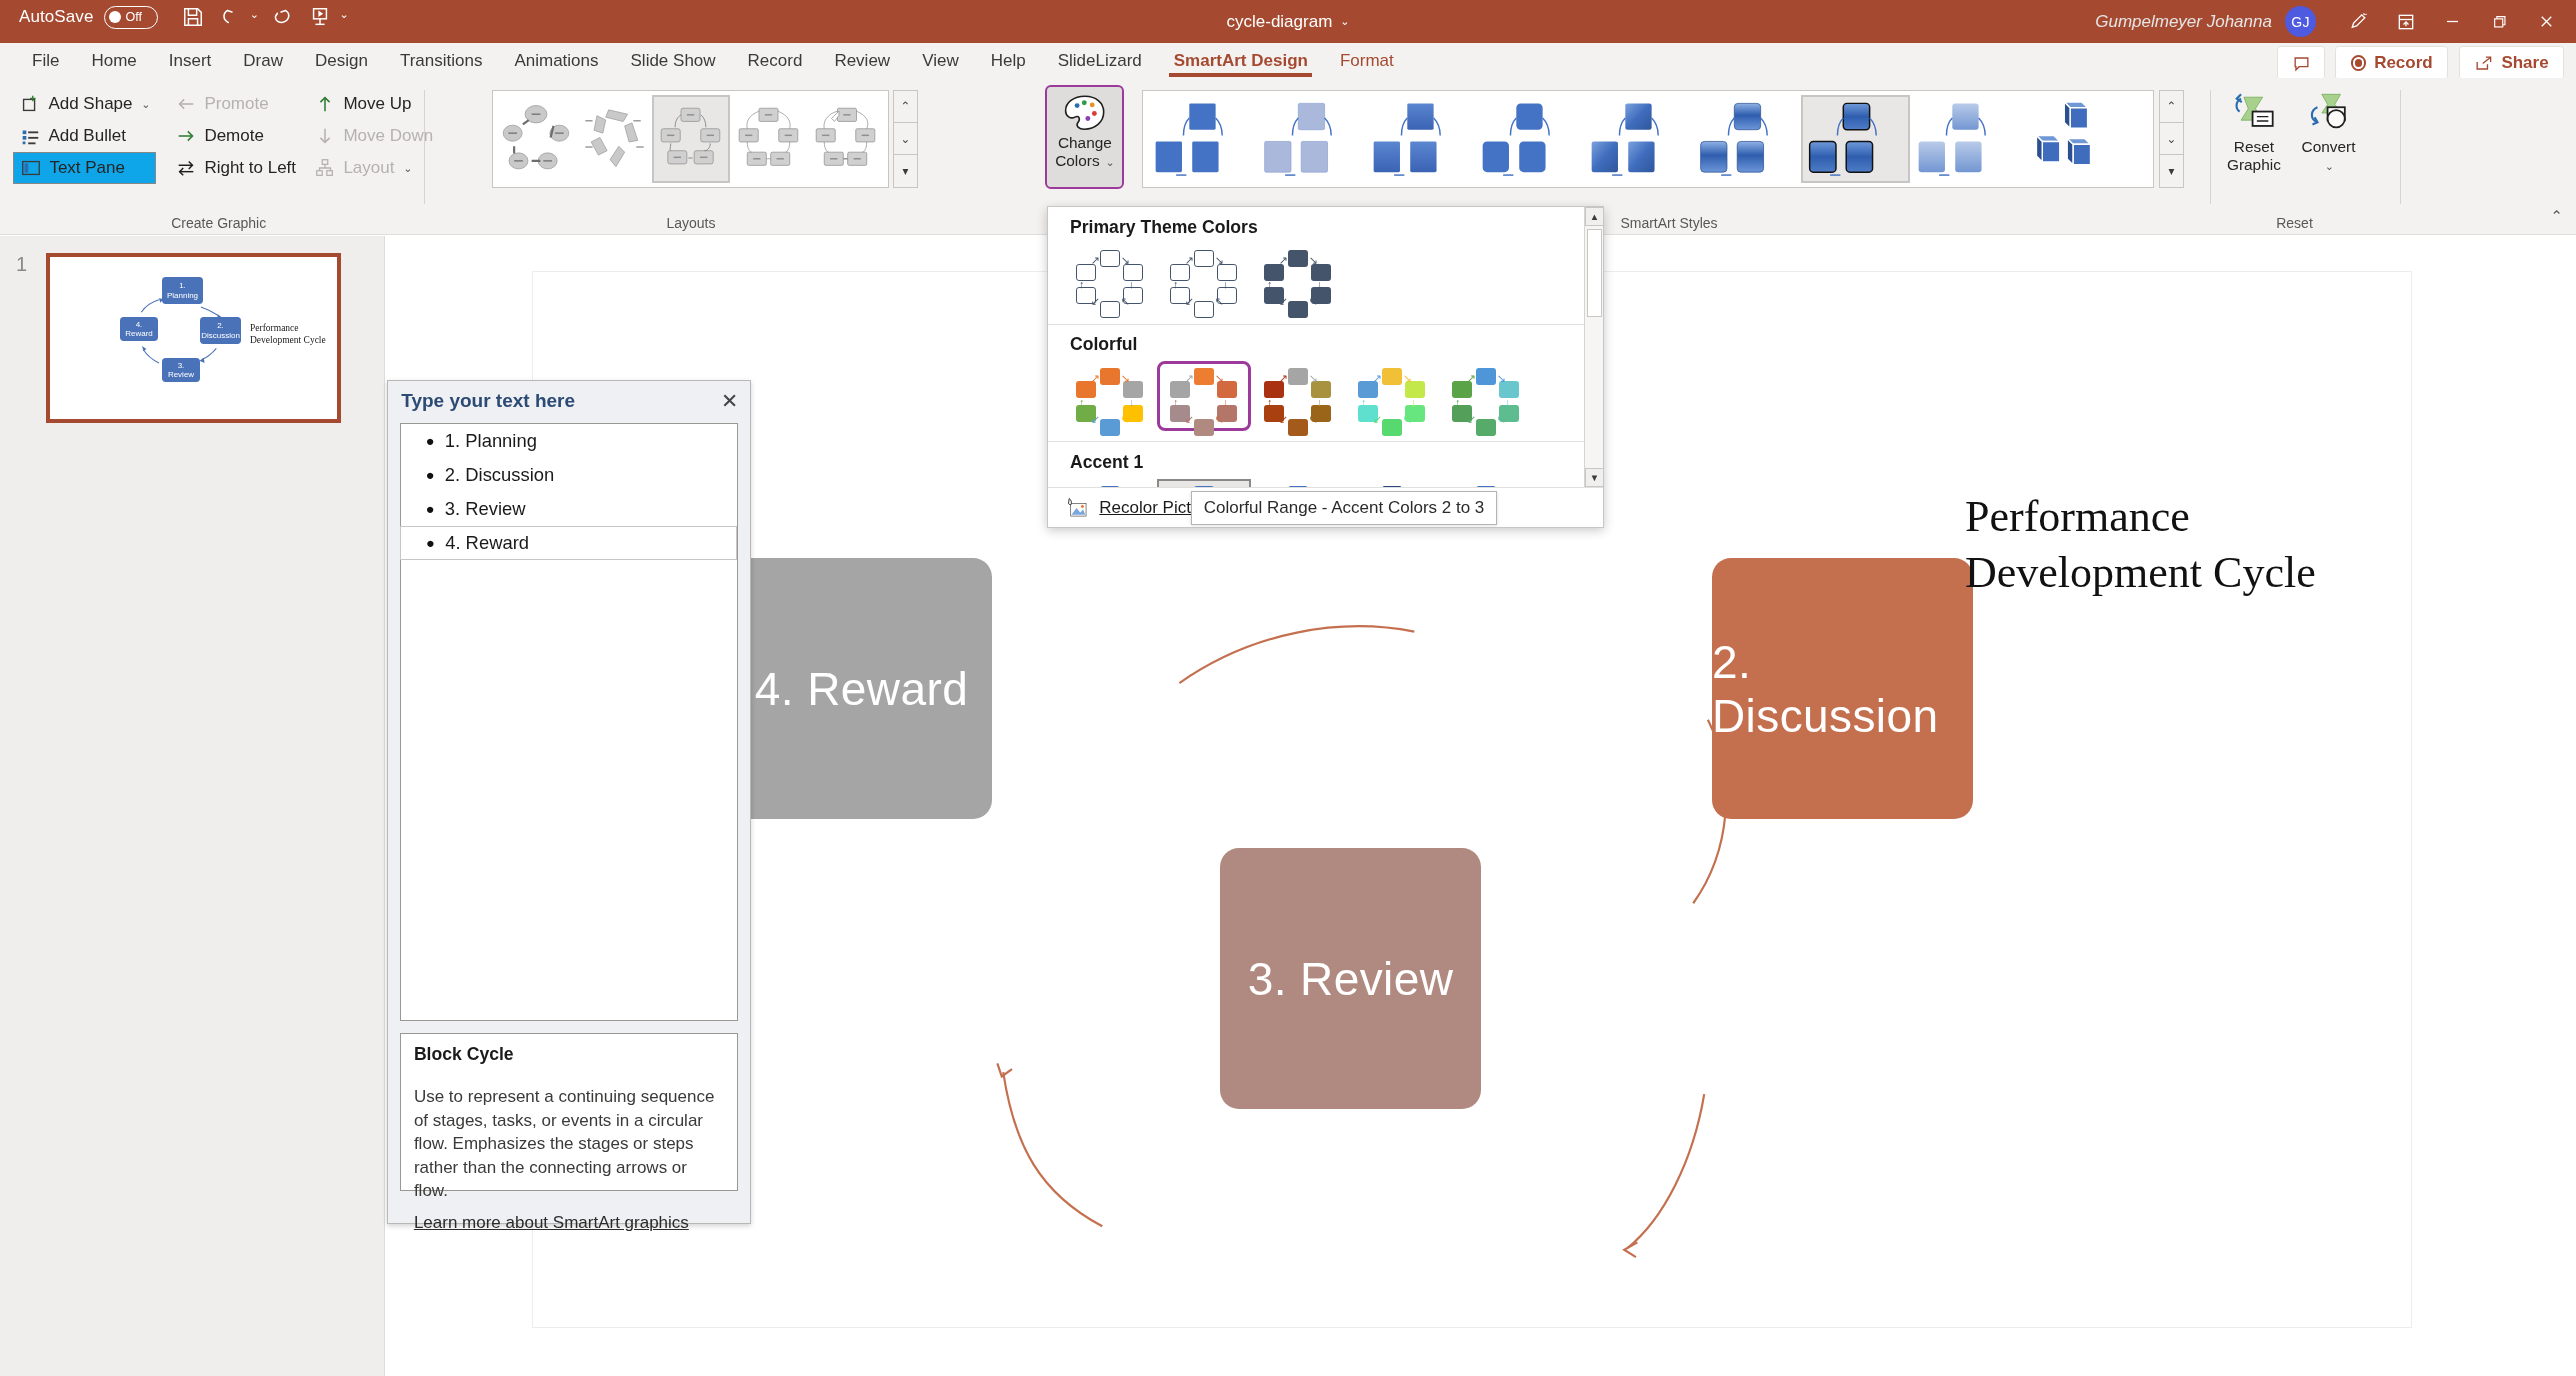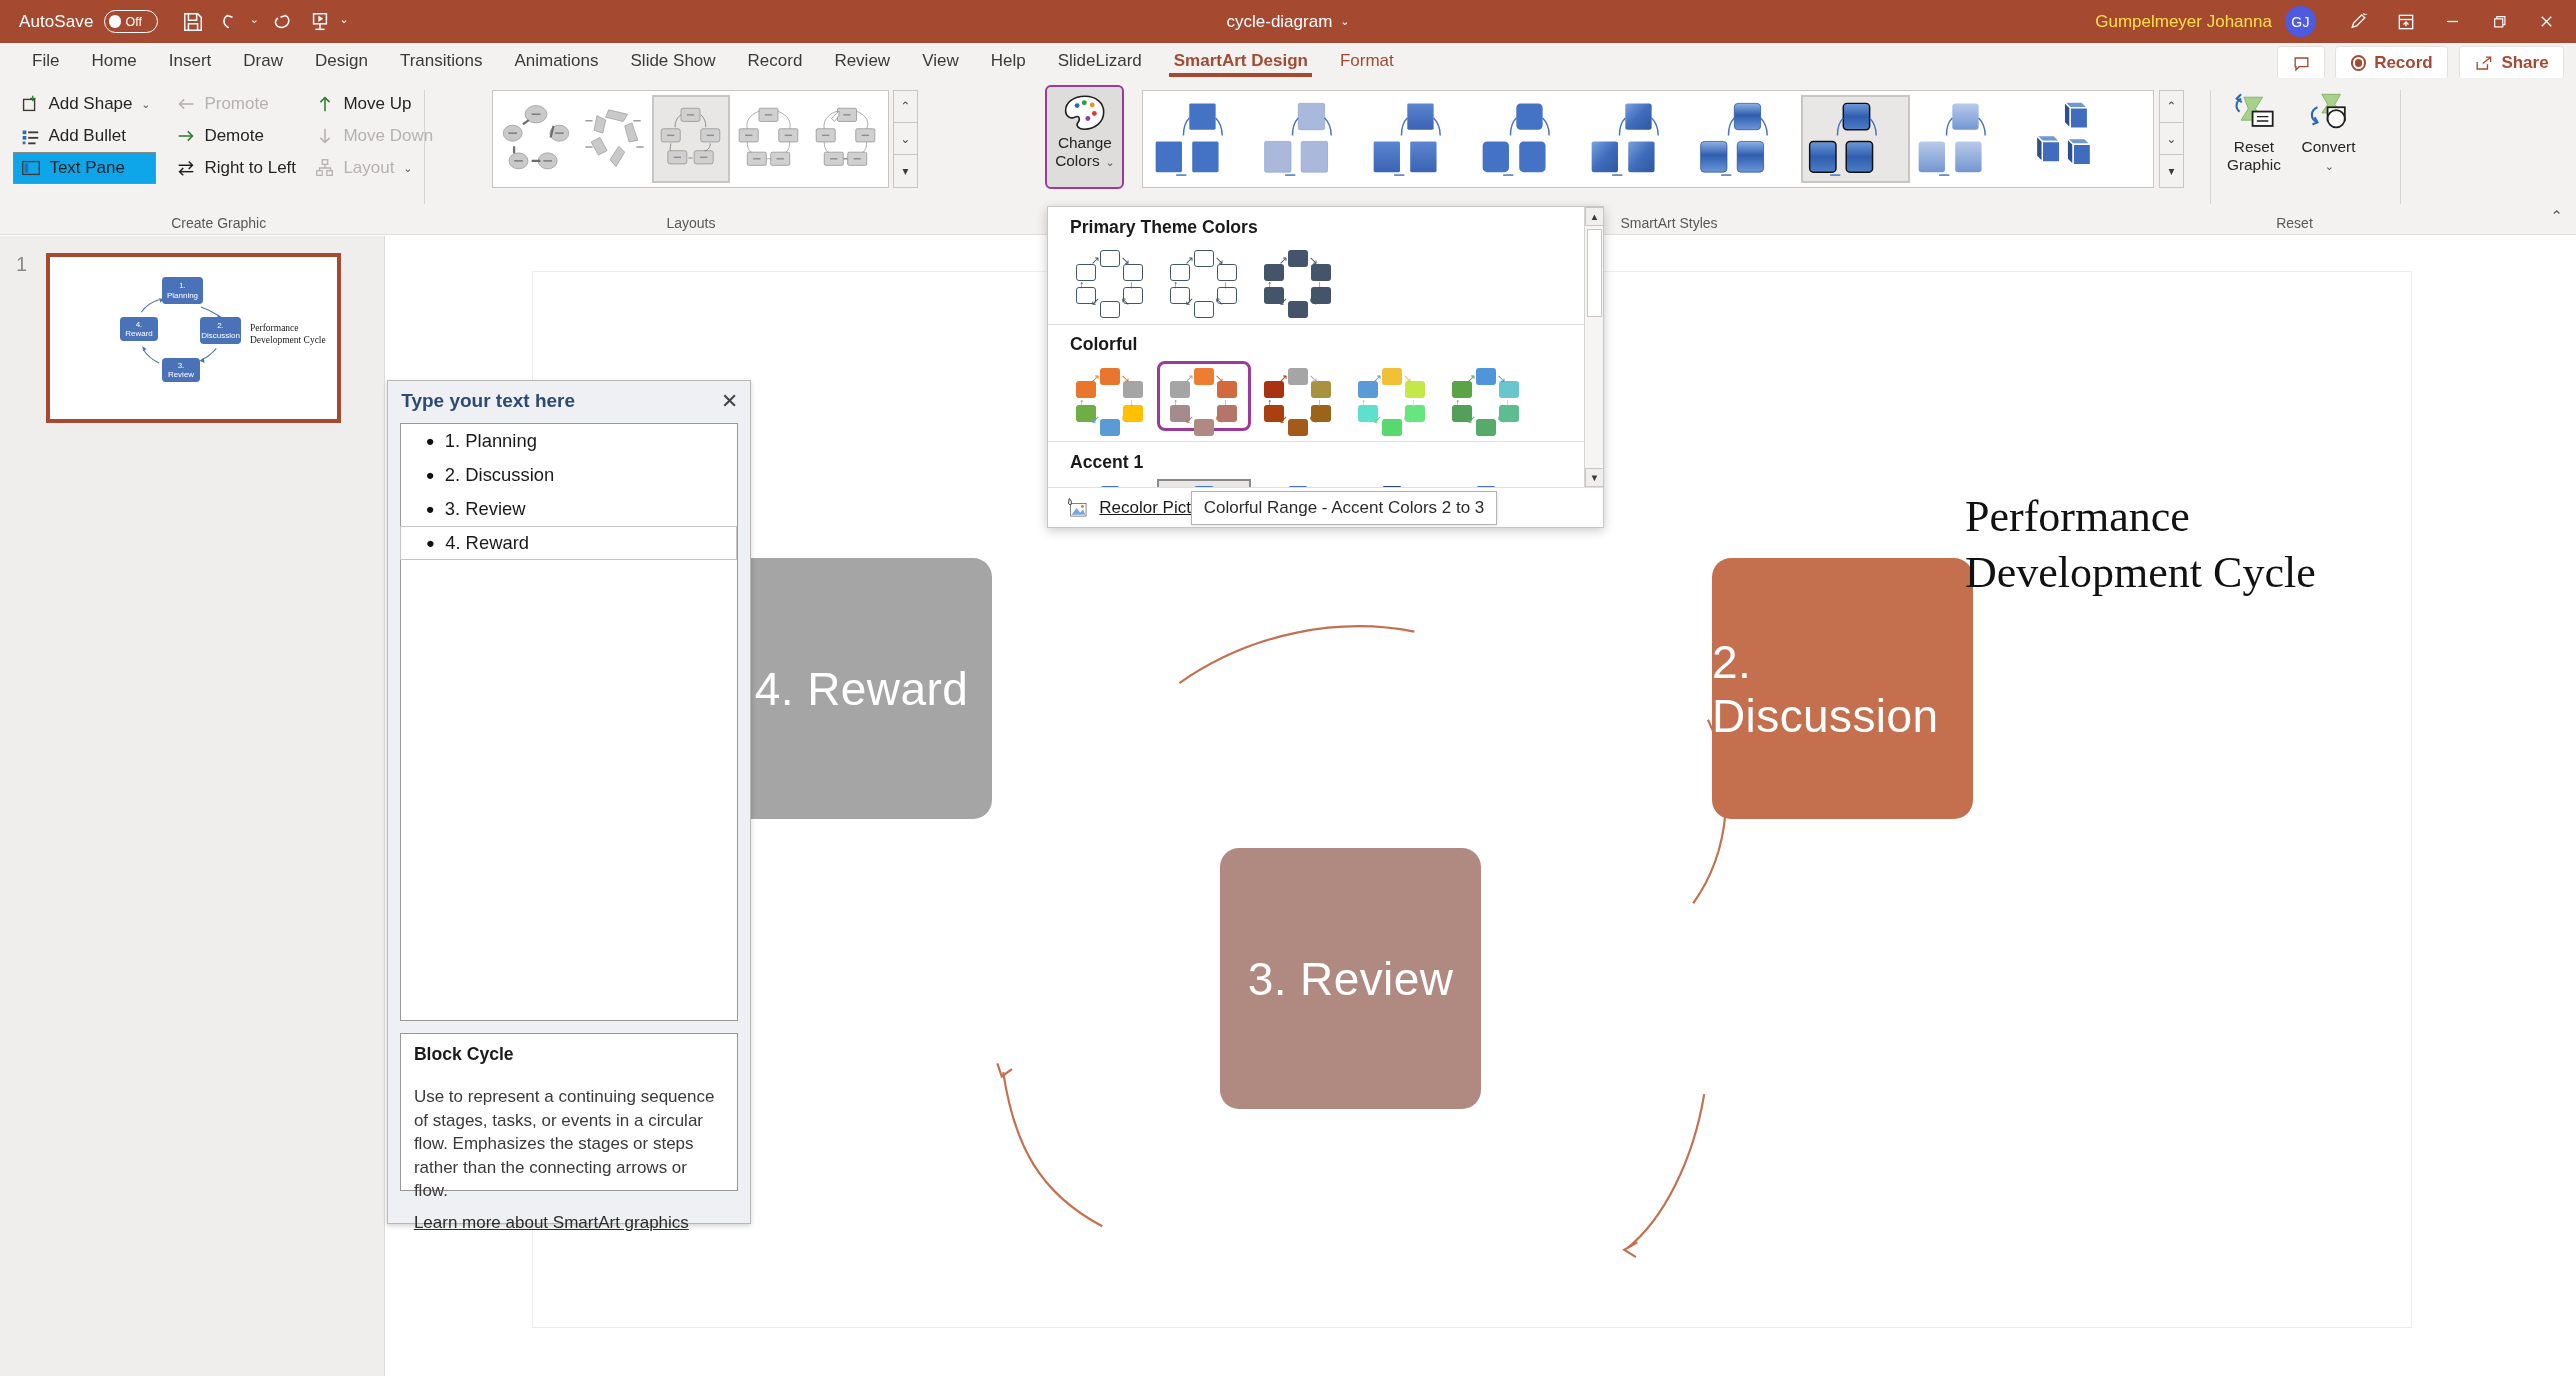--- a/index.html
+++ b/index.html
@@ -8,21 +8,21 @@
     font-family: "Liberation Sans", sans-serif;
     background:#ffffff;
     -webkit-font-smoothing: antialiased;
   }
   .app { position:relative; width:2576px; height:1376px; }
 
   
   .titlebar {
     position:absolute; left:0; top:0; width:2576px; height:43px;
     background:#a54a31; color:#fff;
-    display:flex; align-items:center;
+    display:flex; align-items:flex-start;
   }
   .tb-left { display:flex; align-items:center; gap:0; padding-left:19px; }
   .autosave-label { font-size:17px; color:#fff; margin-right:10.3px; letter-spacing:0.1px; }
   .toggle {
     width:54px; height:23px; border:1.5px solid #fff; border-radius:11.7px;
     display:flex; align-items:center; gap:4.4px; padding:0 3.7px; margin-right:16px;
   }
   .toggle .knob { width:12.5px; height:12.5px; border-radius:50%; background:#fff; }
   .toggle .tstate { font-size:12.5px; color:#fff; }
   .tb-ico {
@@ -45,21 +45,21 @@
   .searchbox {
     background:#b2593f; border-radius:4.4px;
     display:flex; align-items:center; padding:0 13.2px; gap:10.3px;
   }
   .searchbox .ph { font-size:16px; color:#f4e3dd; }
 
   .tb-right {
     position:absolute; right:0; top:0; height:43px;
     display:flex; align-items:center; gap:0; padding-right:5.9px;
   }
-  .username { font-size:17px; color:#fde047; margin-right:13.2px; }
+  .username { font-size:17px; color:#e5e5e5; margin-right:13.2px;font-style:italic; }
   .avatar {
     width:31px; height:31px; border-radius:50%; background:#4e5ae0;
     color:#fff; font-size:14px; display:flex; align-items:center; justify-content:center;
     margin-right:19px; letter-spacing:0.4px;
   }
   .win-btn { width:47px; height:43px; display:flex; align-items:center; justify-content:center; color:#fff; }
 
   
   .tabstrip {
     position:absolute; left:0; top:43px; width:2576px; height:35px;

